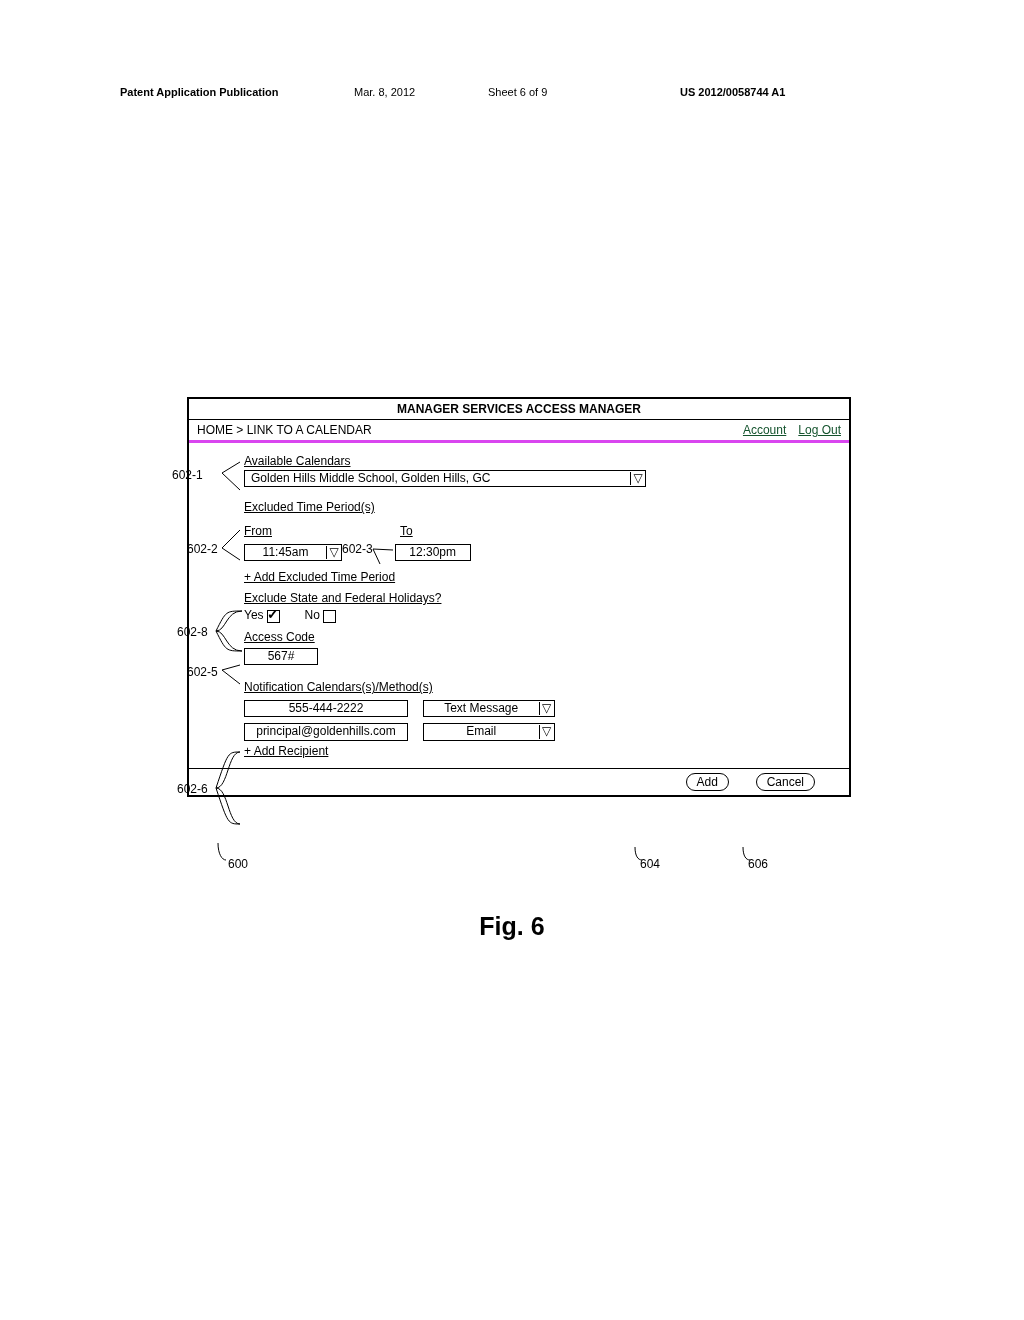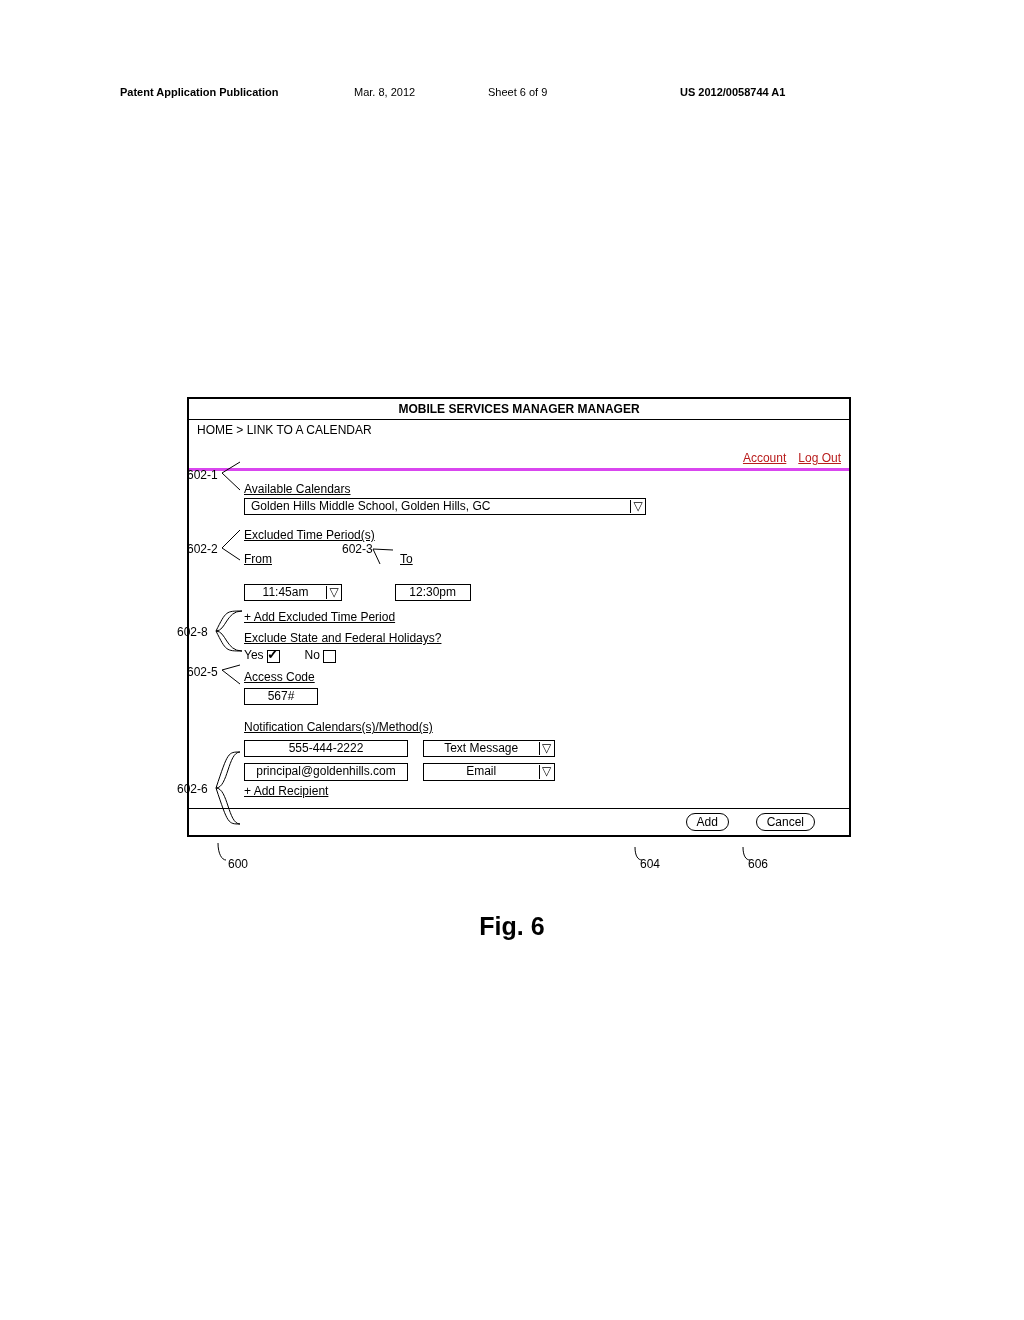--- a/index.html
+++ b/index.html
@@ -7,21 +7,21 @@
 .hdr { position:absolute; top:86px; left:120px; width:780px; font-size:11px; }
 .hdr .lbl { font-weight:bold; }
 .hdr .date { position:absolute; left:234px; }
 .hdr .sheet { position:absolute; left:368px; }
 .hdr .pub { position:absolute; left:560px; font-weight:bold; }
 
 .uiframe { position:absolute; left:187px; top:397px; width:660px; border:2px solid black; font-size:12px; }
 .titlebar { border-bottom:1px solid black; text-align:center; font-weight:bold; padding:3px 0; }
 .navrow { border-bottom:3px solid #d946ef; padding:3px 8px; display:flex; }
 .navrow .crumb { flex:1; }
-.navrow a { text-decoration:underline; color:#b91c1c; margin-left:12px;margin-top:28px; }
+.navrow a { text-decoration:underline; color:#14532d; margin-left:12px; }
 .formarea { padding:8px 12px 10px 55px; position:relative; line-height:1.1; }
 .u { text-decoration: underline; }
 .dropbox { border:1px solid black; display:inline-flex; align-items:center; }
 .dropbox .txt { padding:1px 6px; }
 .dropbox .arrowbox { border-left:1px solid black; width:14px; text-align:center; }
 .arrowsym { display:inline-block; }
 .fld { border:1px solid black; display:inline-block; padding:1px 6px; }
 .cbx { display:inline-block; width:11px; height:11px; border:1.5px solid black; vertical-align:middle; position:relative; }
 .cbx.checked::after { content:"✓"; position:absolute; left:-1px; top:-4px; font-size:14px; font-weight:bold; }
 .pillbtn { display:inline-block; border:1px solid black; border-radius:10px; padding:1px 10px; }
@@ -39,21 +39,21 @@
 
   <div class="hdr">
     <span class="lbl">Patent Application Publication</span>
     <span class="date">Mar. 8, 2012</span>
     <span class="sheet">Sheet 6 of 9</span>
     <span class="pub">US 2012/0058744 A1</span>
   </div>
 
   <div class="uiframe">
 
-    <div class="titlebar">MOBILE SERVICES MANAGER MANAGER</div>
+    <div class="titlebar">MANAGER SERVICES ACCESS MANAGER</div>
 
     <div class="navrow">
       <span class="crumb">
         <span>HOME</span><span> &gt; </span><span>LINK TO A CALENDAR</span>
       </span>
       <a href="#">Account</a>
       <a href="#">Log Out</a>
     </div>
 
     <div class="formarea">
@@ -68,21 +68,21 @@
         </span>
       </div>
 
       <div style="margin-top:14px">
         <span class="u">Excluded Time Period(s)</span>
       </div>
       <div style="margin-top:10px; position:relative;">
         <span class="u" style="display:inline-block; width:60px">From</span>
         <span class="u" style="position:absolute; left:156px">To</span>
       </div>
-      <div style="margin-top:18px">
+      <div style="margin-top:6px">
         <span class="dropbox" style="width:96px">
           <span class="txt" style="flex:1; text-align:center">11:45am</span>
           <span class="arrowbox"><span class="arrowsym">▽</span></span>
         </span>
         <span style="display:inline-block; width:46px"></span>
         <span class="fld" style="width:62px; text-align:center">12:30pm</span>
       </div>
 
       <div style="margin-top:10px">
         <span class="u">+ Add Excluded Time Period</span>
@@ -132,21 +132,21 @@
     </div>
 
     <div class="footerbtns">
       <span class="pillbtn">Add</span>
       <span style="display:inline-block; width:20px"></span>
       <span class="pillbtn">Cancel</span>
     </div>
 
   </div>
 
-  <div class="callout" style="left:187px; top:468px">602-1</div>
+  <div class="callout" style="left:172px; top:468px">602-1</div>
   <div class="callout" style="left:187px; top:542px">602-2</div>
   <div class="callout" style="left:342px; top:542px">602-3</div>
   <div class="callout" style="left:177px; top:625px">602-8</div>
   <div class="callout" style="left:187px; top:665px">602-5</div>
   <div class="callout" style="left:177px; top:782px">602-6</div>
   <div class="callout" style="left:228px; top:857px">600</div>
   <div class="callout" style="left:640px; top:857px">604</div>
   <div class="callout" style="left:748px; top:857px">606</div>
 
   <svg style="left:0; top:0;" width="1024" height="1320">

